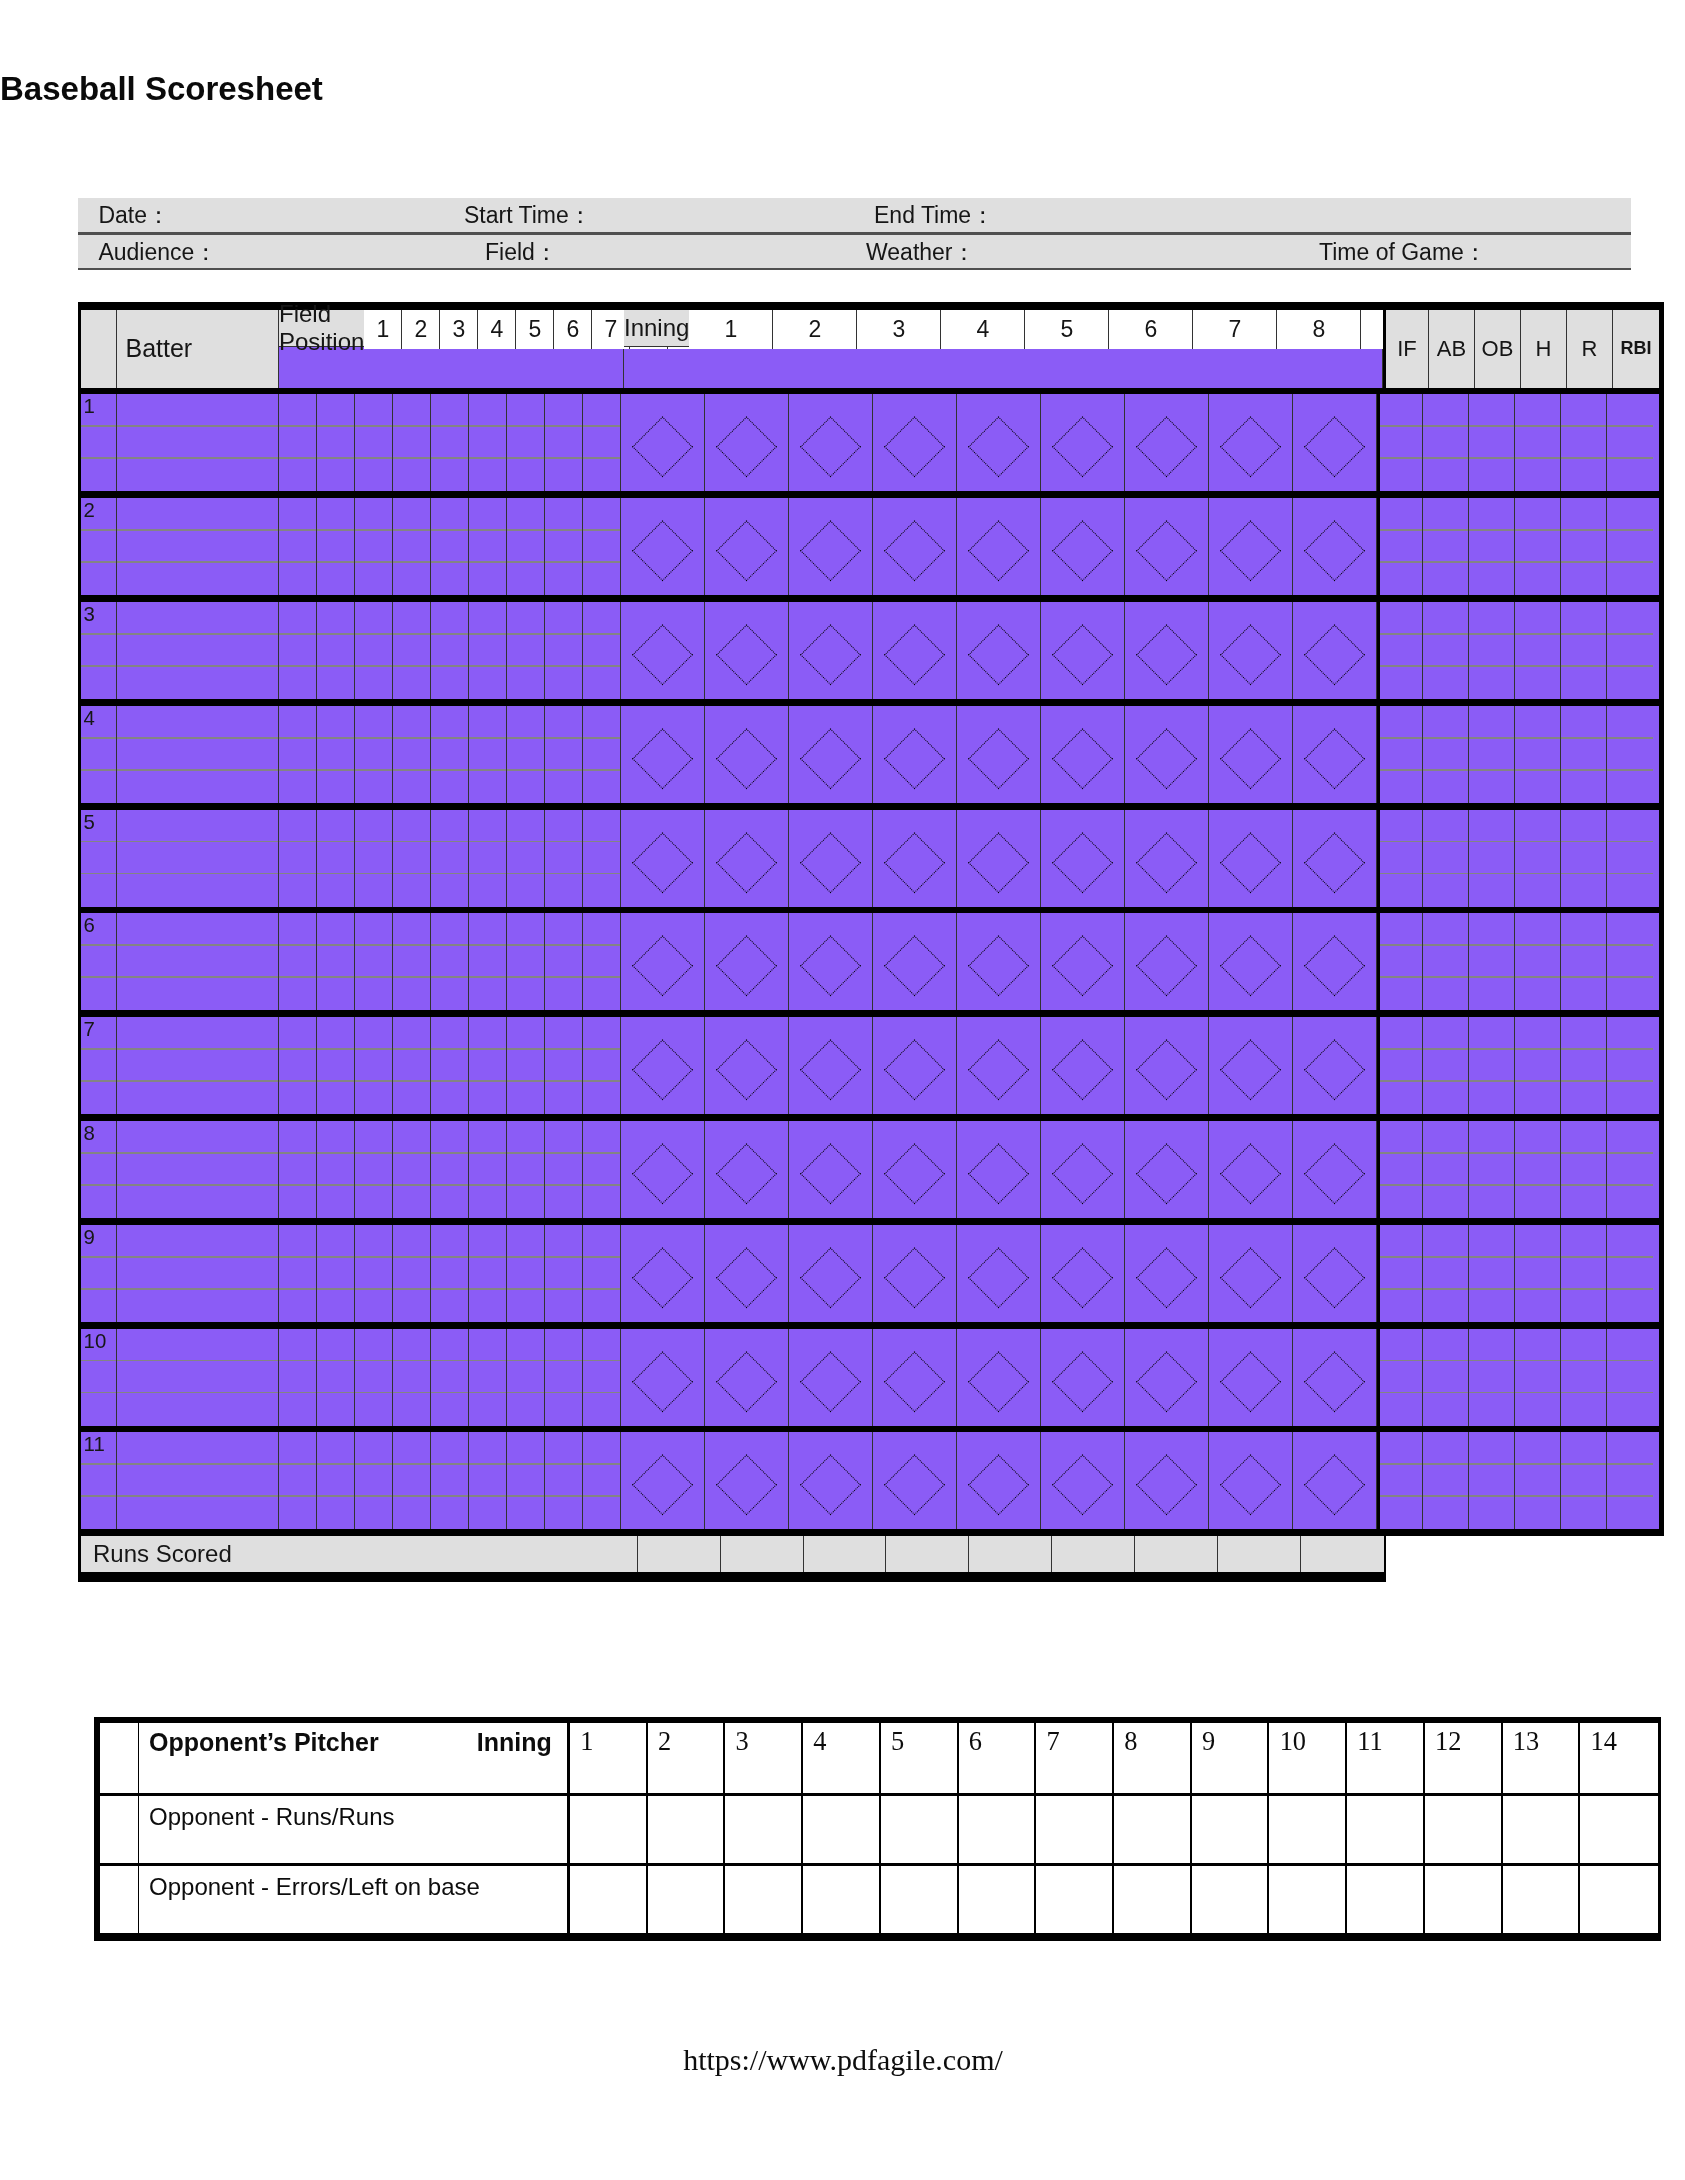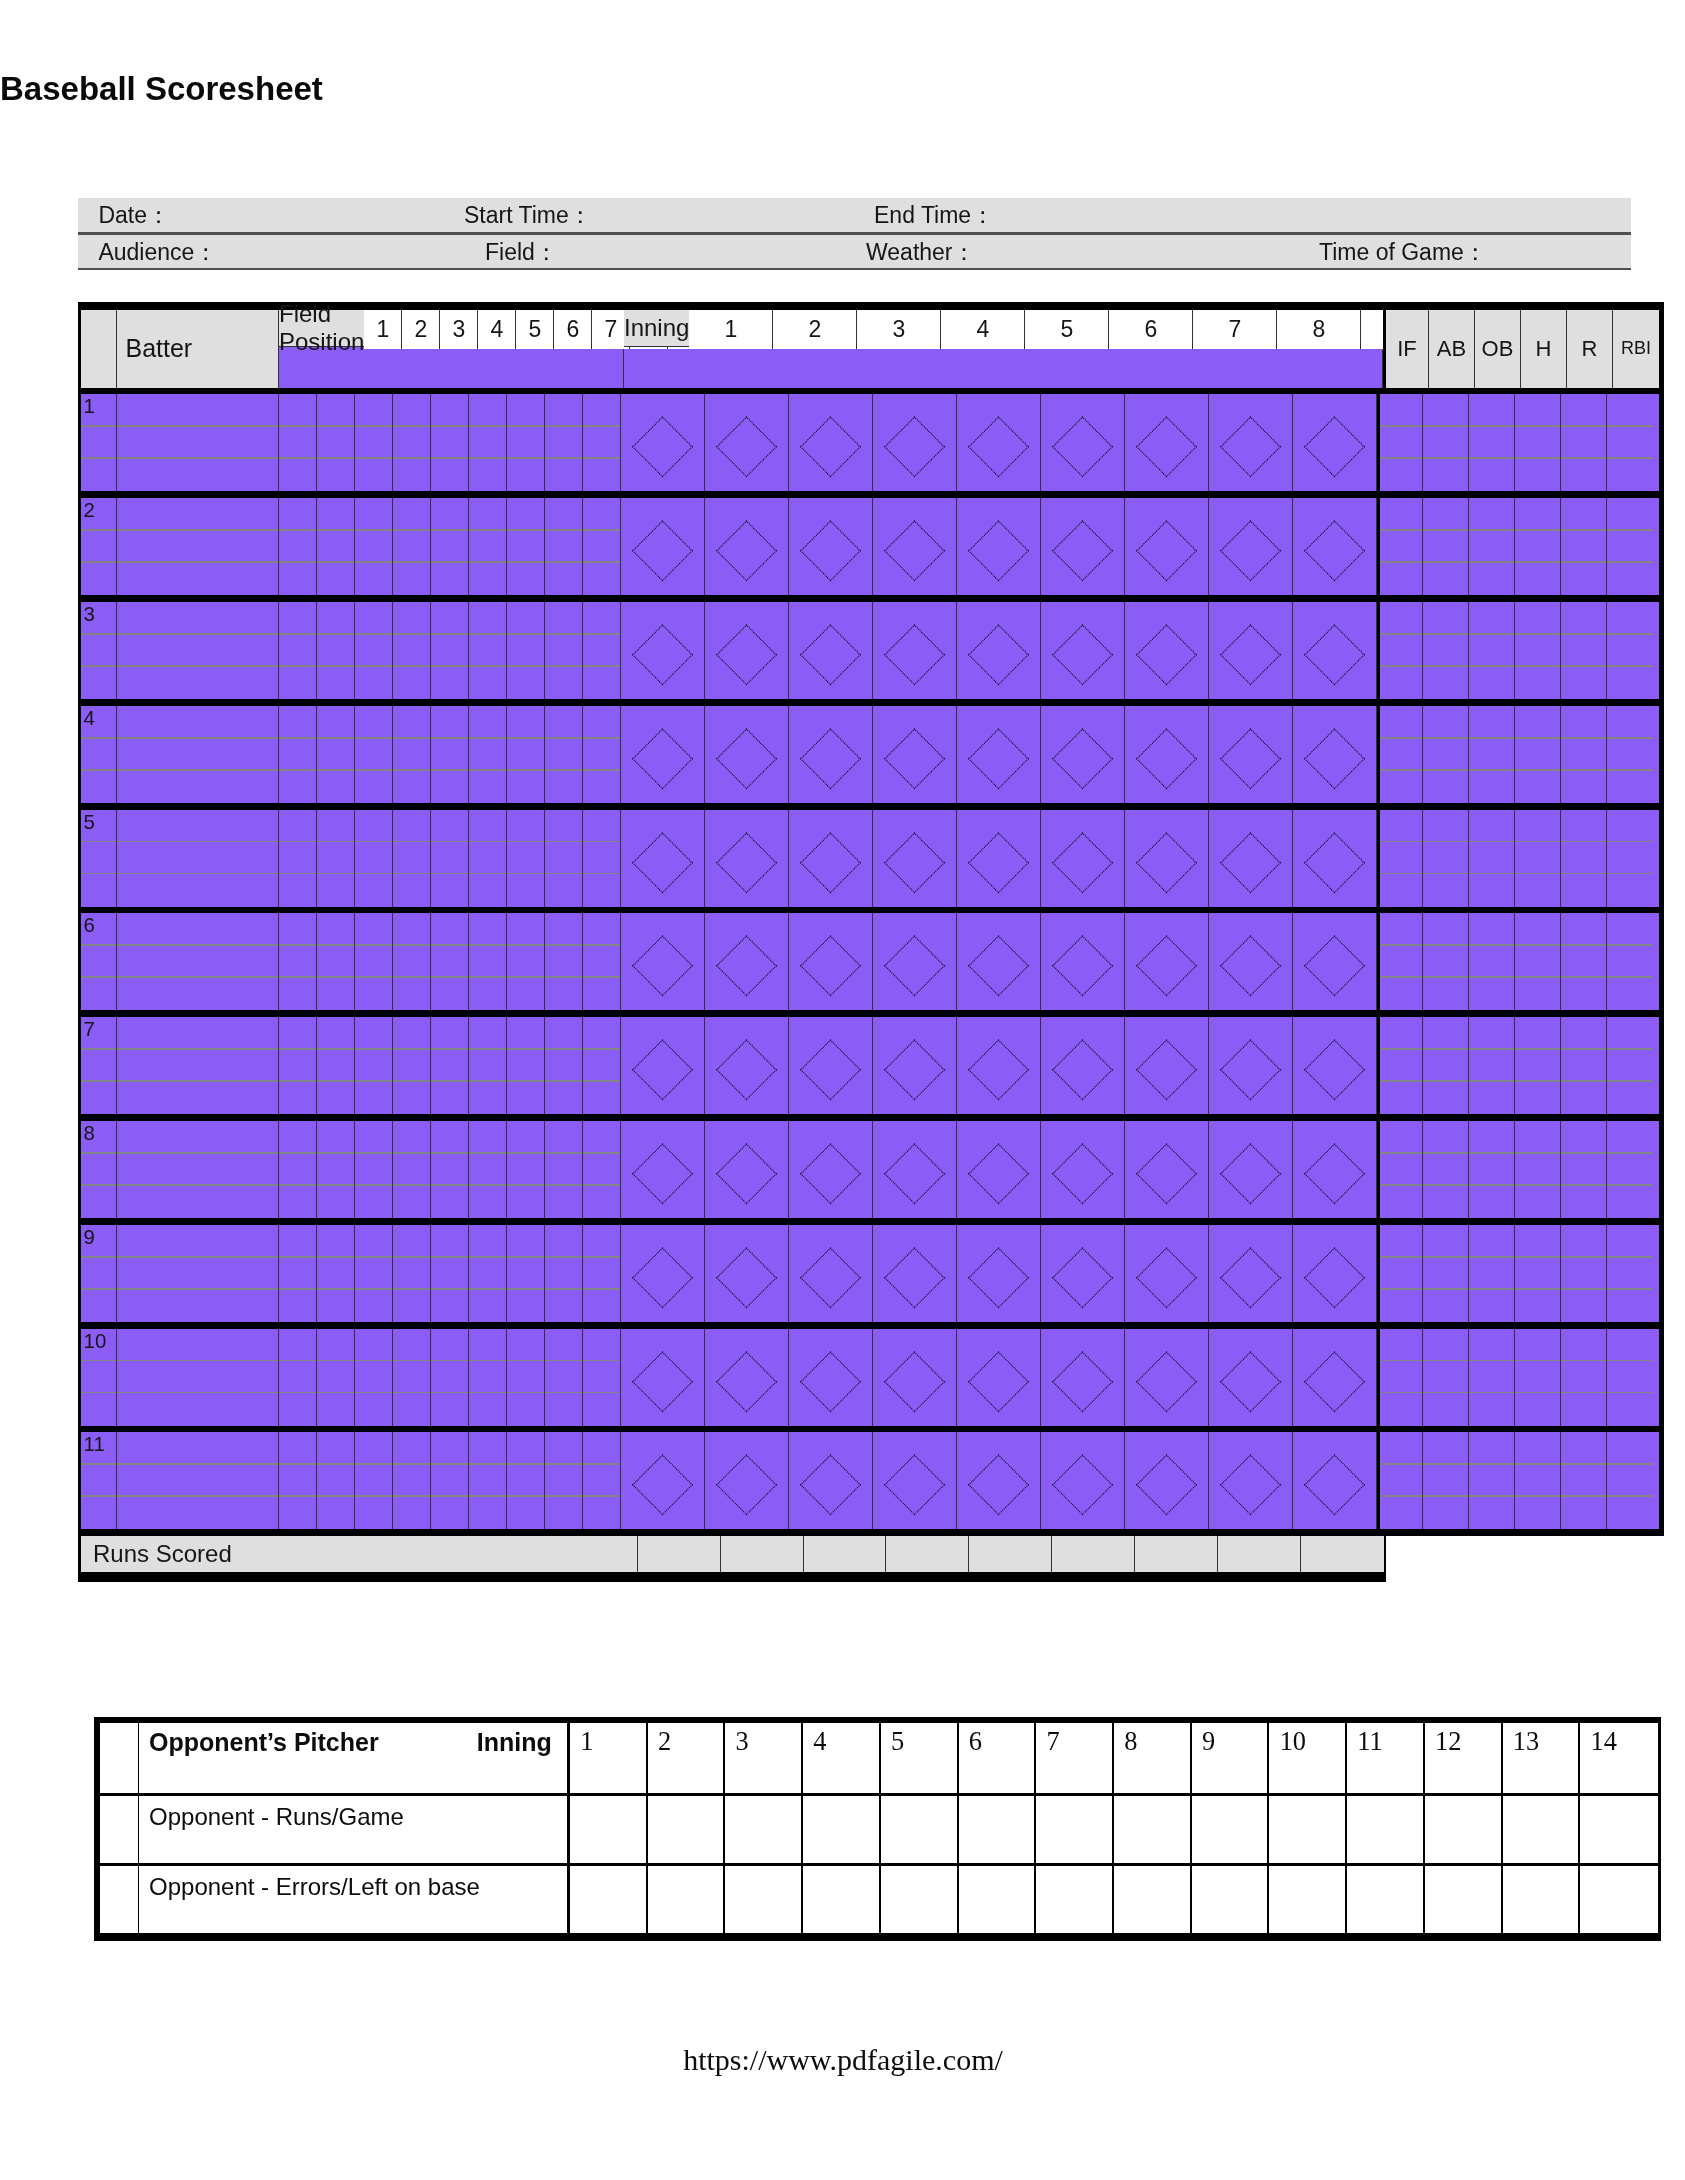--- a/index.html
+++ b/index.html
@@ -42,21 +42,21 @@
   .row-full{display:flex;border-left:3.4px solid #000;border-right:5.1px solid #000;width:1586px;background:#8b5cf6;}
   .mt-head{height:78px;}
   .cell{position:relative;border-right:1.7px solid #333;}
   .head-gray{background:#dfdfdf;}
   .c-narrow{width:36px;}
   .c-batter{width:162px;}
   .c-fp{width:38px;}
   .c-inn{width:84px;}
   .c-stat{width:46px;}
   .c-stat.first{border-left:3.4px solid #000;}
-  .c-stat.last{border-right:none;}
+  .c-stat.last{border-right:none;font-weight:bold;}
 
   .batter-head-label{
     display:flex;align-items:center;height:100%;
     padding-left:8.5px;font-size:25px;color:#161616;
   }
   .group{display:flex;border-right:1.7px solid #333;}
   .g-fp{width:345px;}
   .g-inn{width:759px;}
   .group-label{
     height:37px;background:#dfdfdf;border-bottom:1.7px solid #333;
@@ -1321,21 +1321,21 @@
         <div class="bt-num">9</div>
         <div class="bt-num">10</div>
         <div class="bt-num">11</div>
         <div class="bt-num">12</div>
         <div class="bt-num">13</div>
         <div class="bt-num last">14</div>
       </div>
       <div class="bt-row r2">
         <div class="bt-narrow"></div>
         <div class="bt-label">
-          <span class="lbl">Opponent - Runs/Game</span>
+          <span class="lbl">Opponent - Runs/Runs</span>
         </div>
         <div class="bt-num"></div>
         <div class="bt-num"></div>
         <div class="bt-num"></div>
         <div class="bt-num"></div>
         <div class="bt-num"></div>
         <div class="bt-num"></div>
         <div class="bt-num"></div>
         <div class="bt-num"></div>
         <div class="bt-num"></div>

